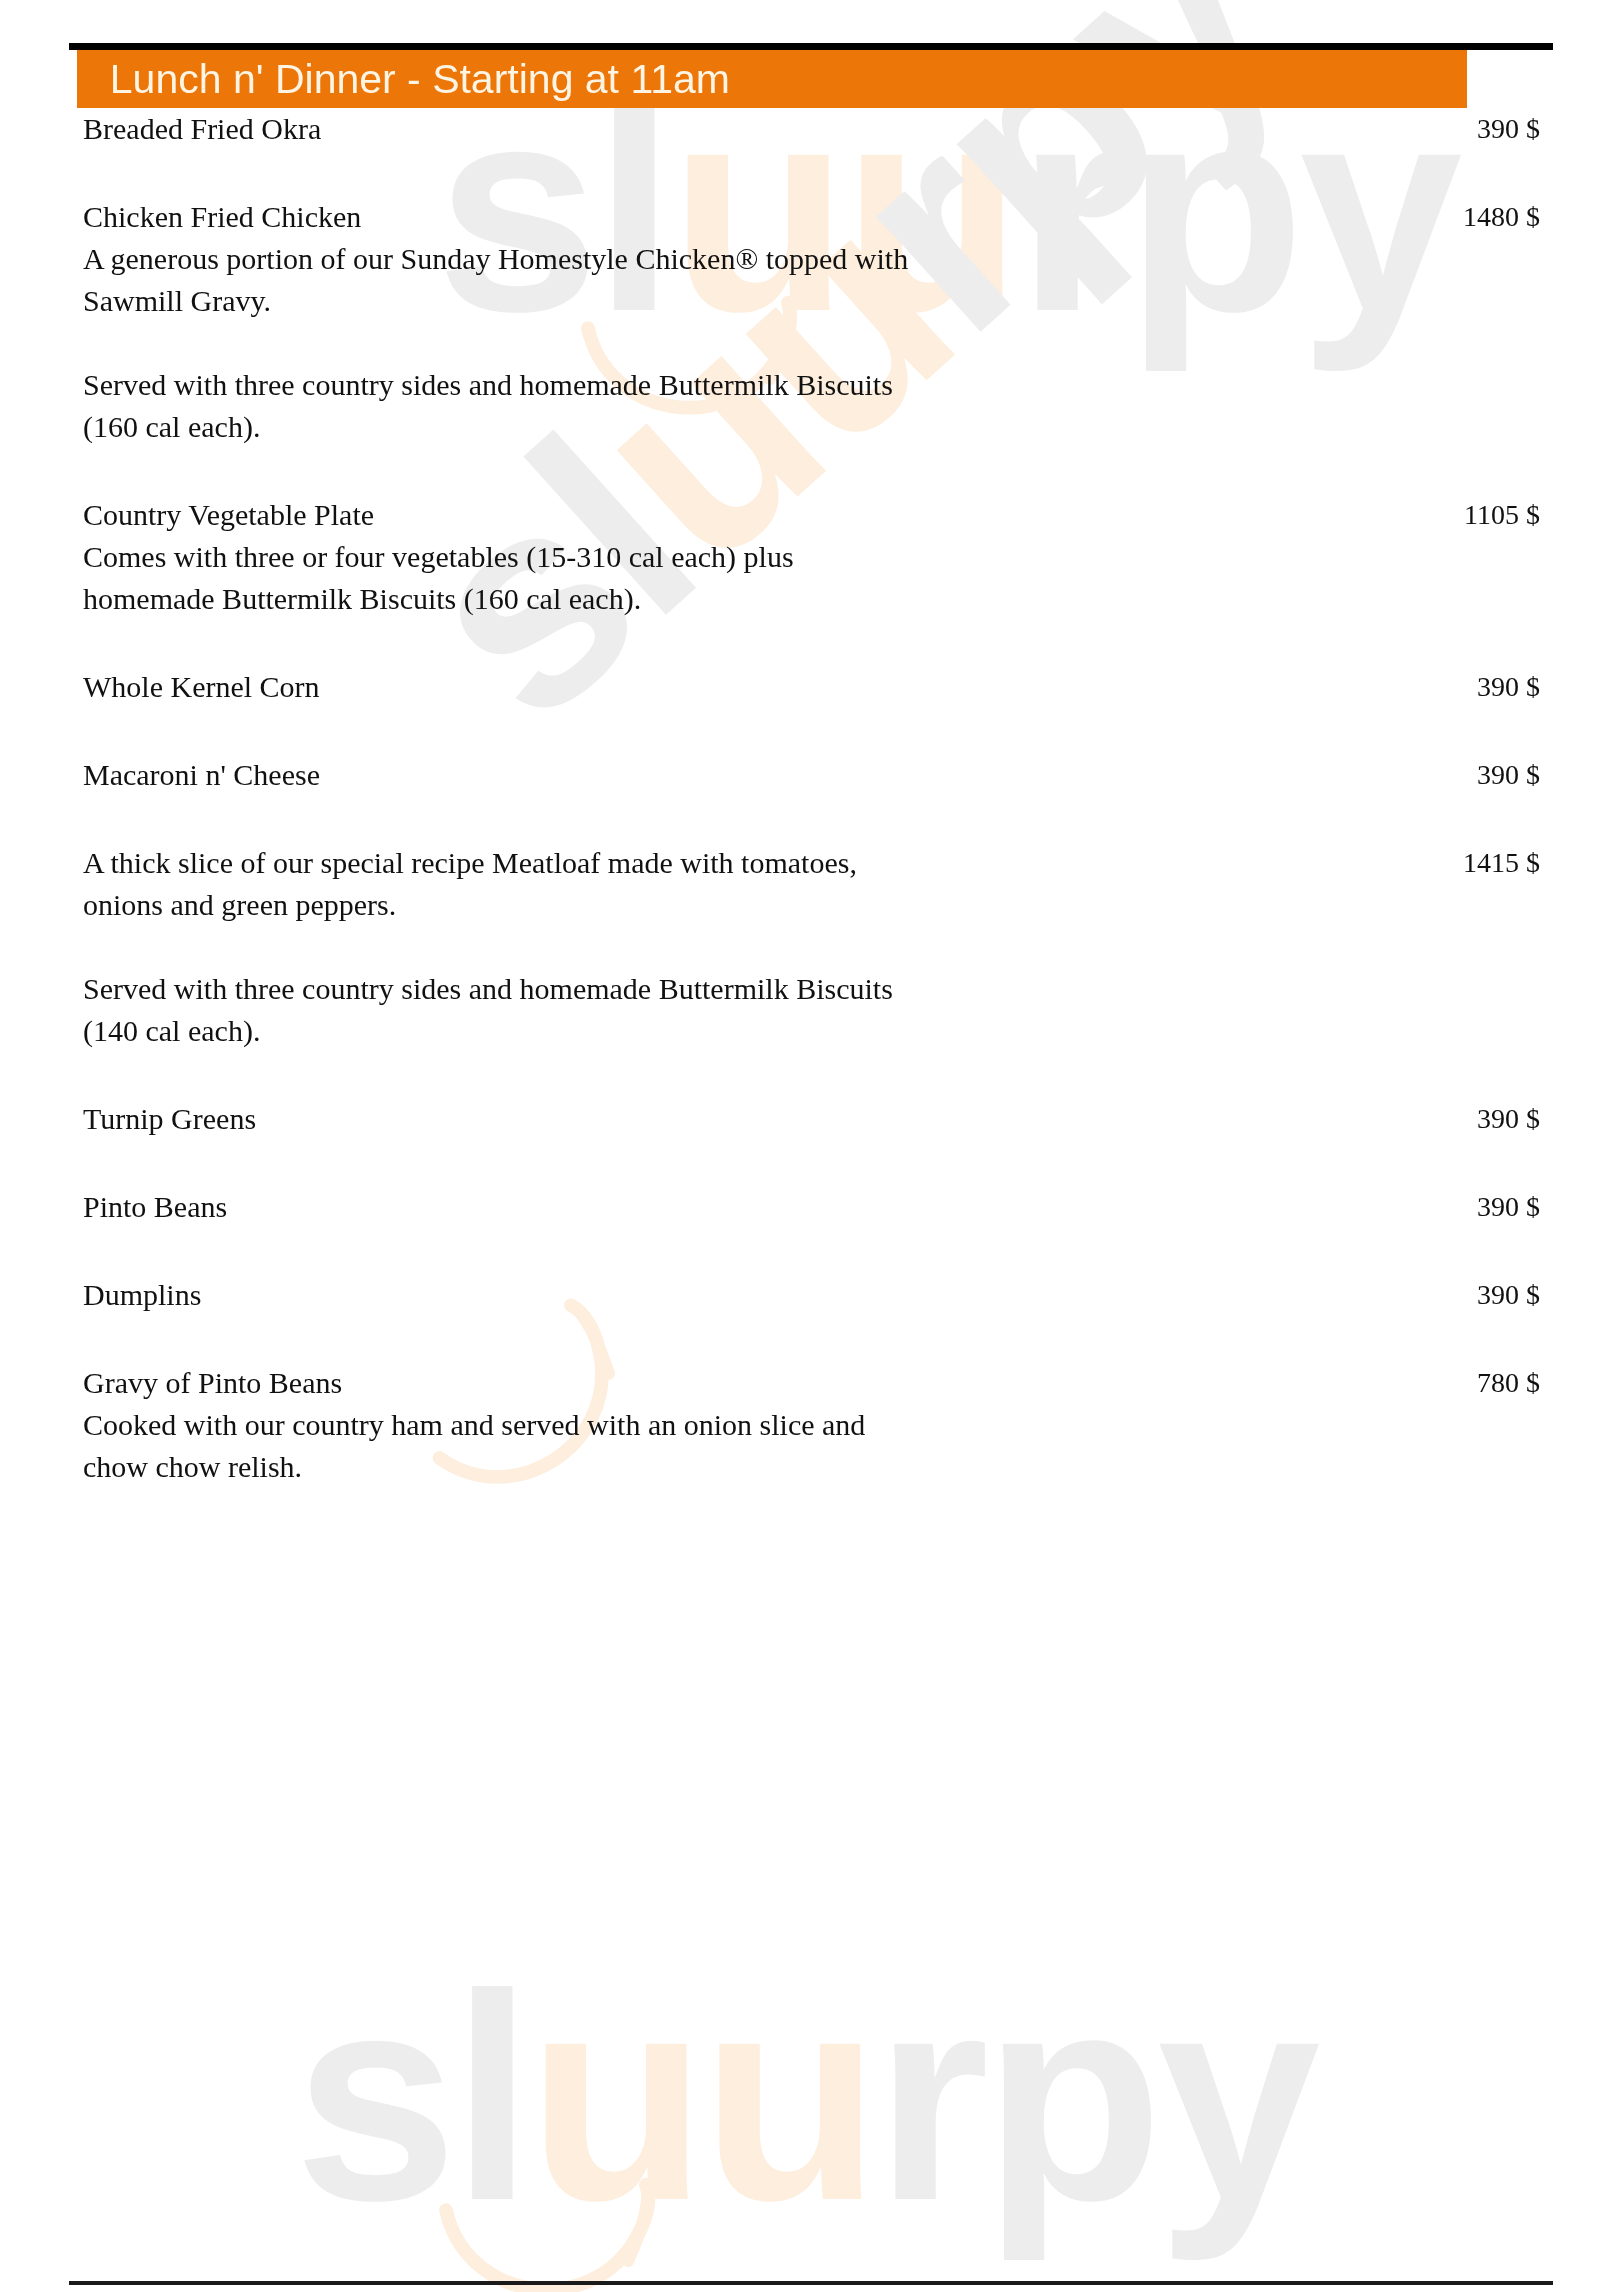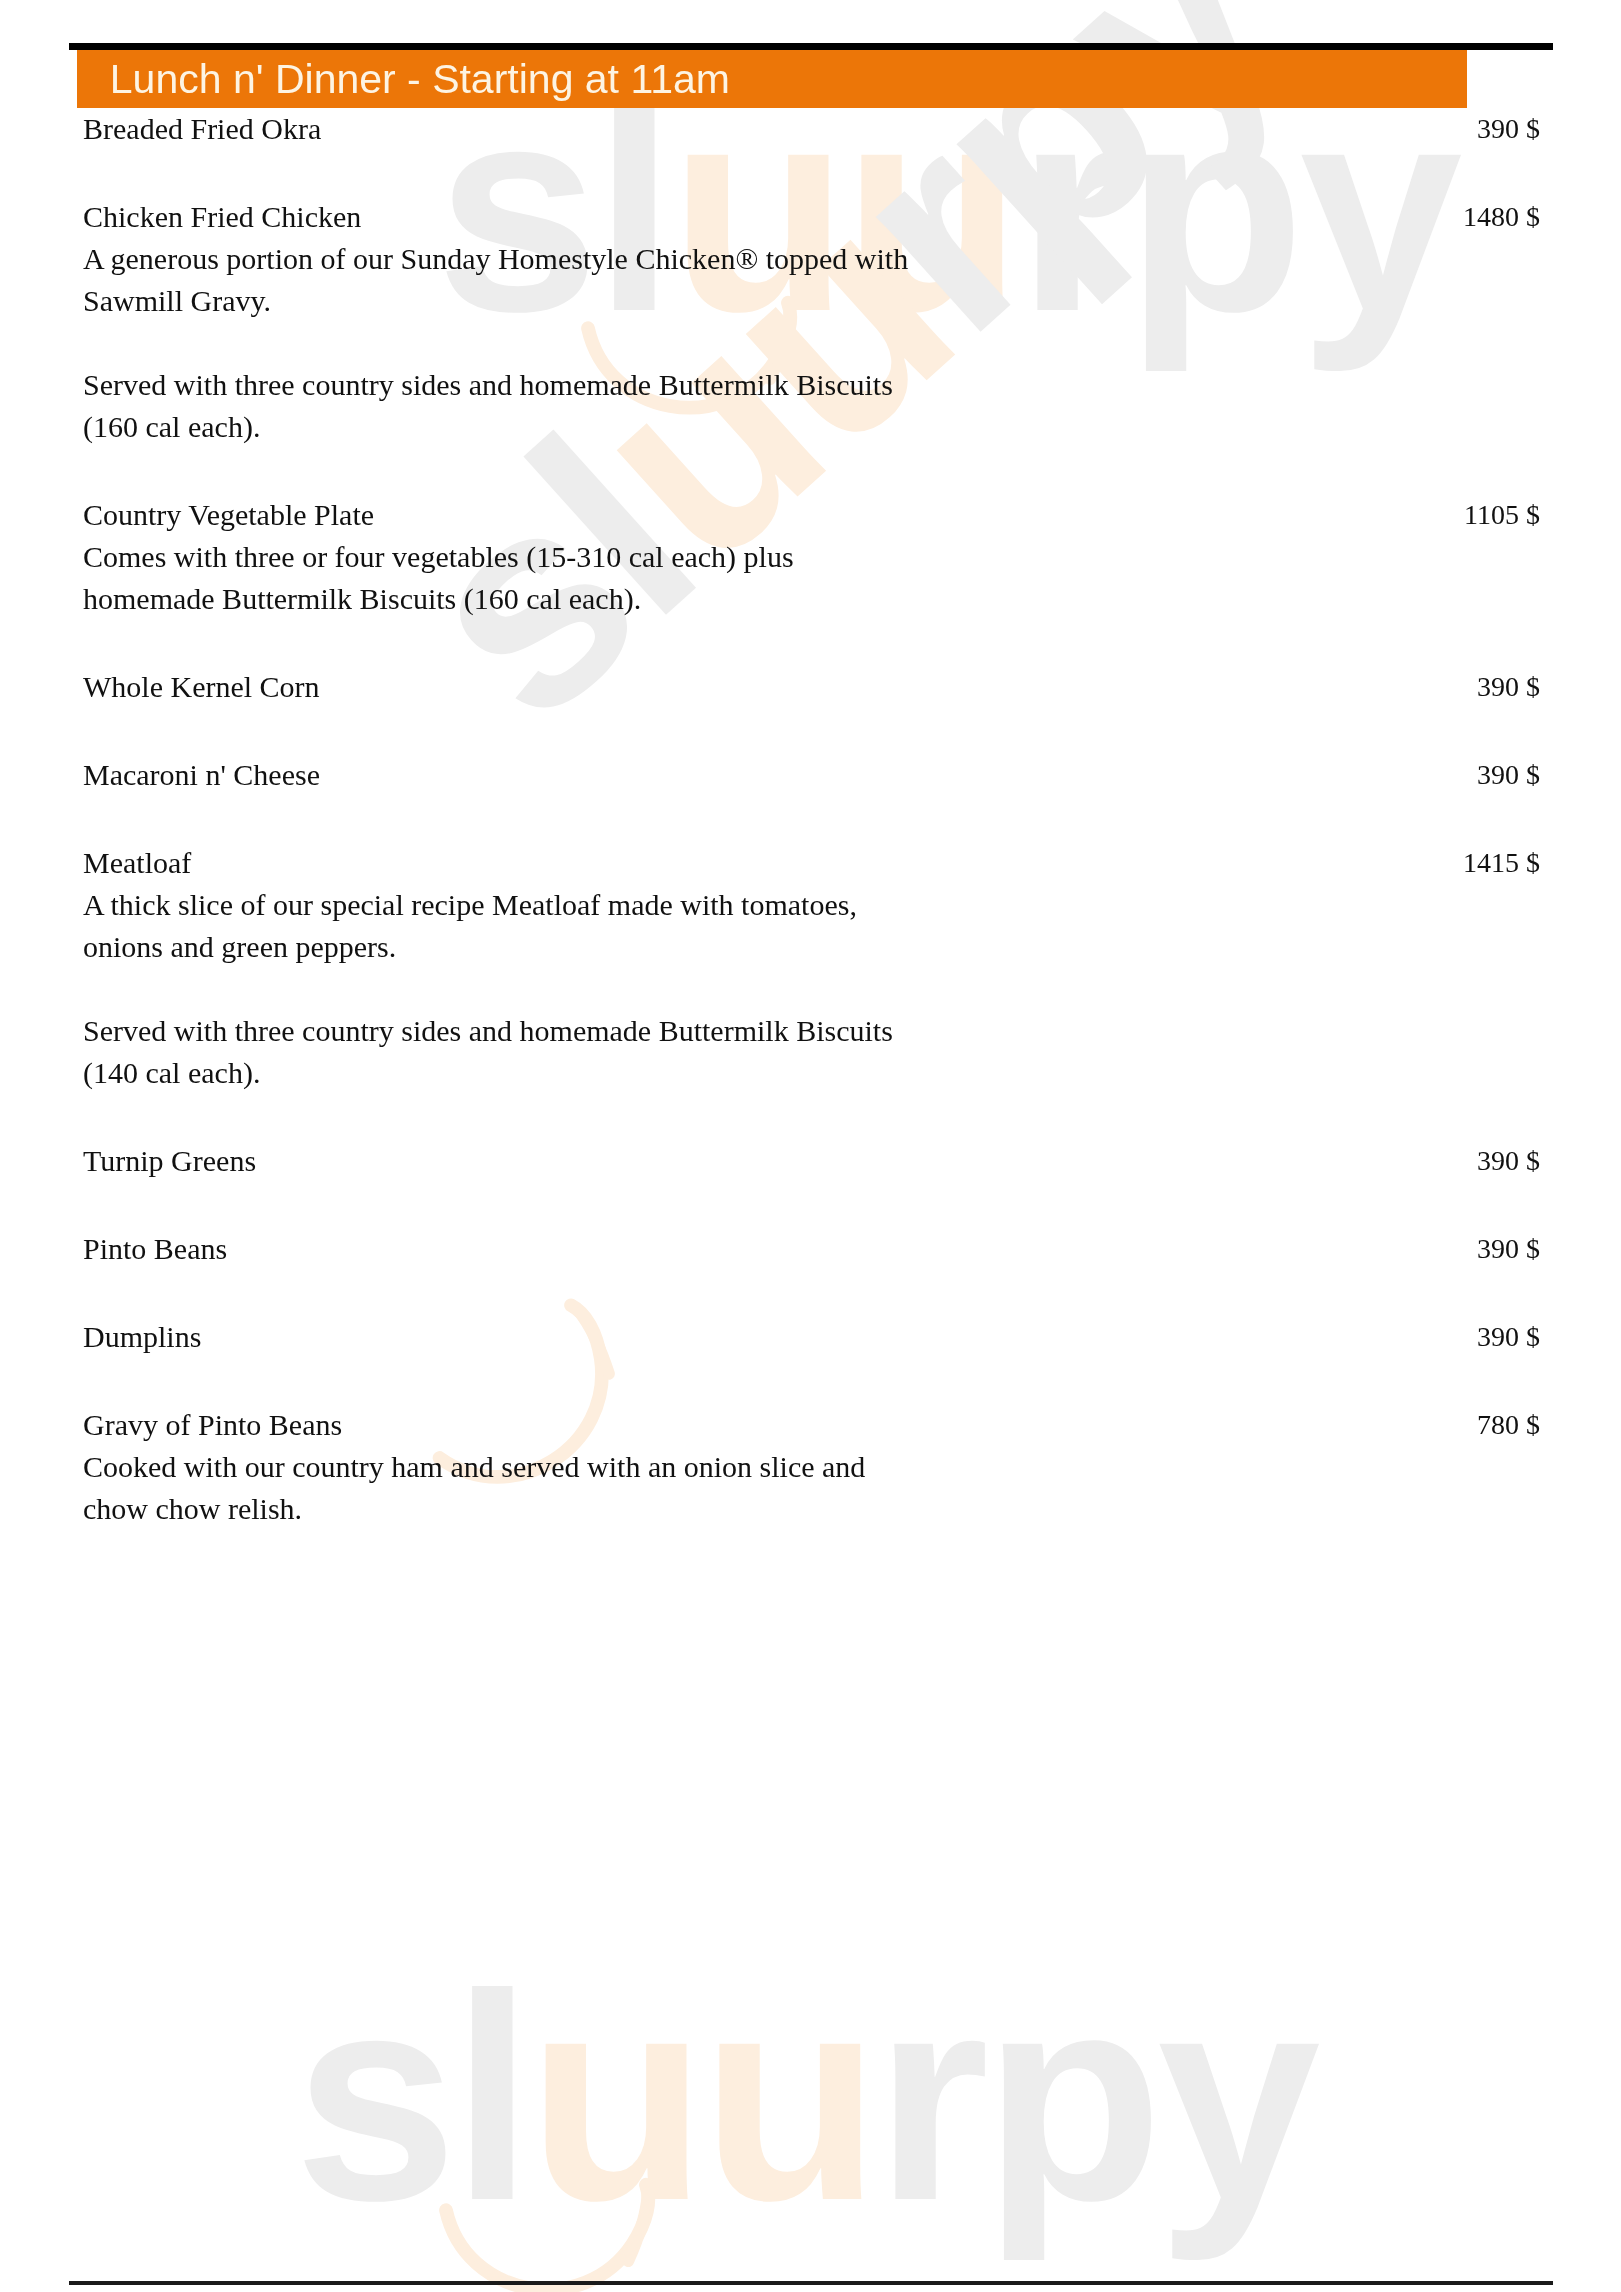--- a/index.html
+++ b/index.html
@@ -193,21 +193,20 @@
           <div class="menu-item-text">
             <div class="menu-item-name">Macaroni n' Cheese</div>
           </div>
           <div class="menu-item-price">390 $</div>
         </div>
       </div>
       <div class="item-gap"></div>
       <div class="menu-item">
         <div class="menu-item-row">
           <div class="menu-item-text">
-            <div class="menu-item-name">Meatloaf</div>
             <div class="menu-item-desc">A thick slice of our special recipe Meatloaf made with tomatoes,
 onions and green peppers.
 
 Served with three country sides and homemade Buttermilk Biscuits
 (140 cal each).</div>
           </div>
           <div class="menu-item-price">1415 $</div>
         </div>
       </div>
       <div class="item-gap"></div>

